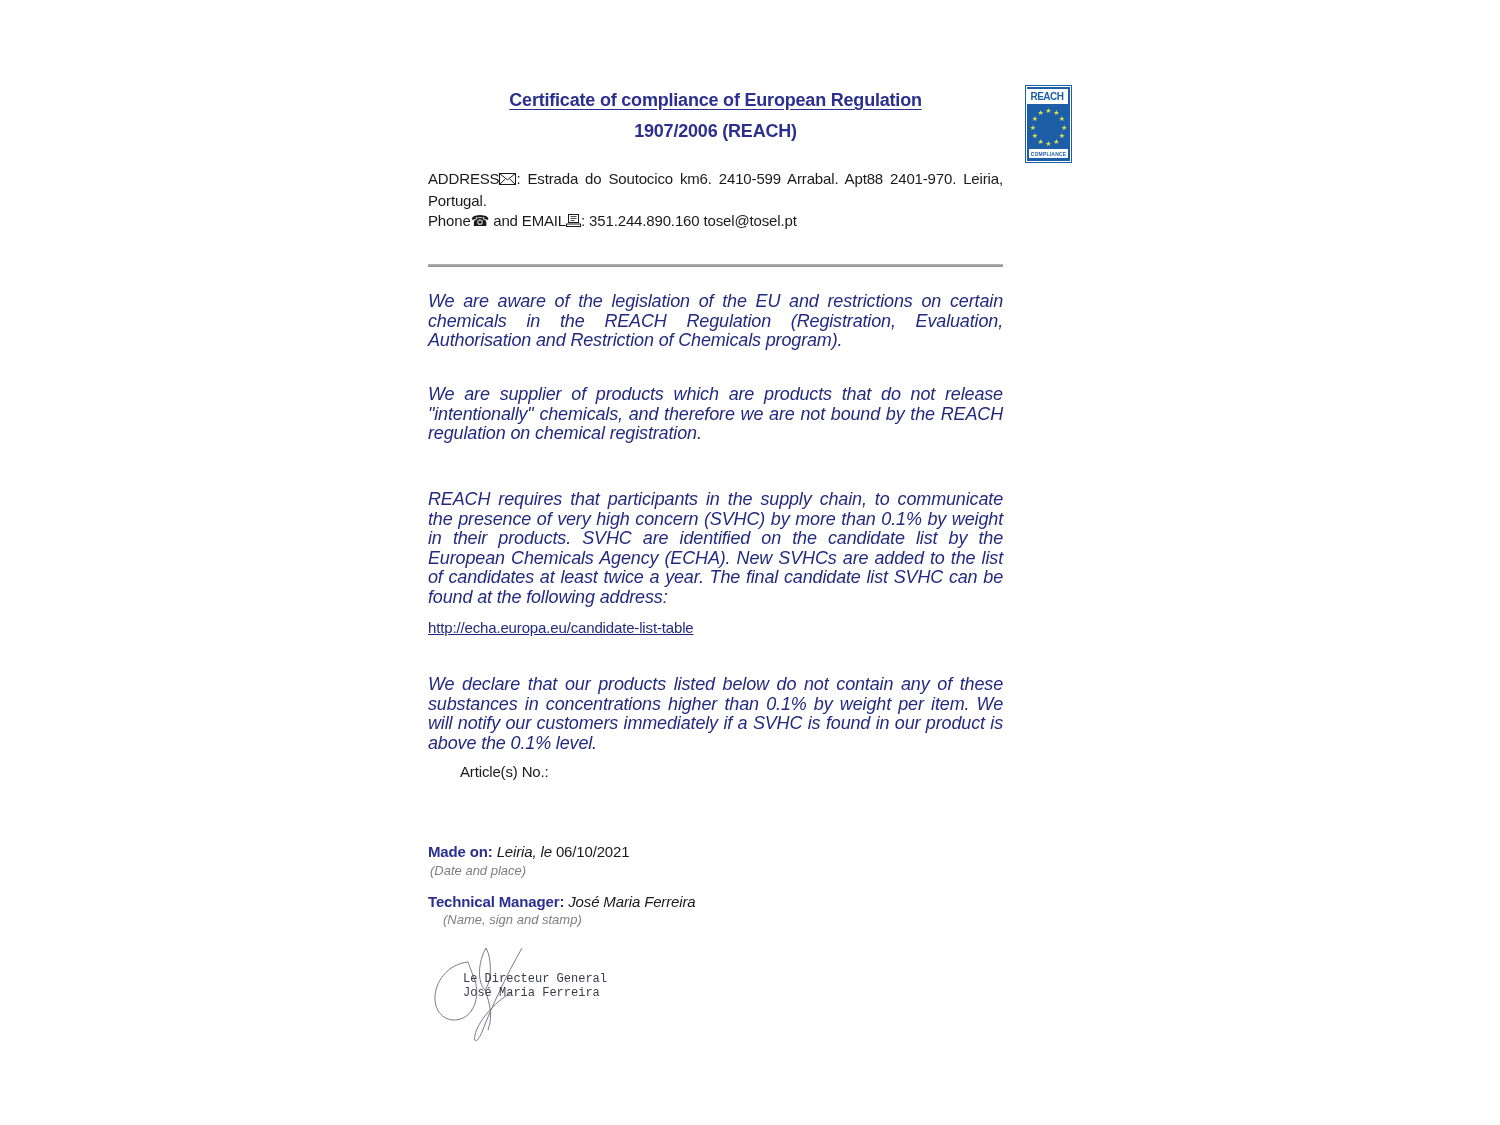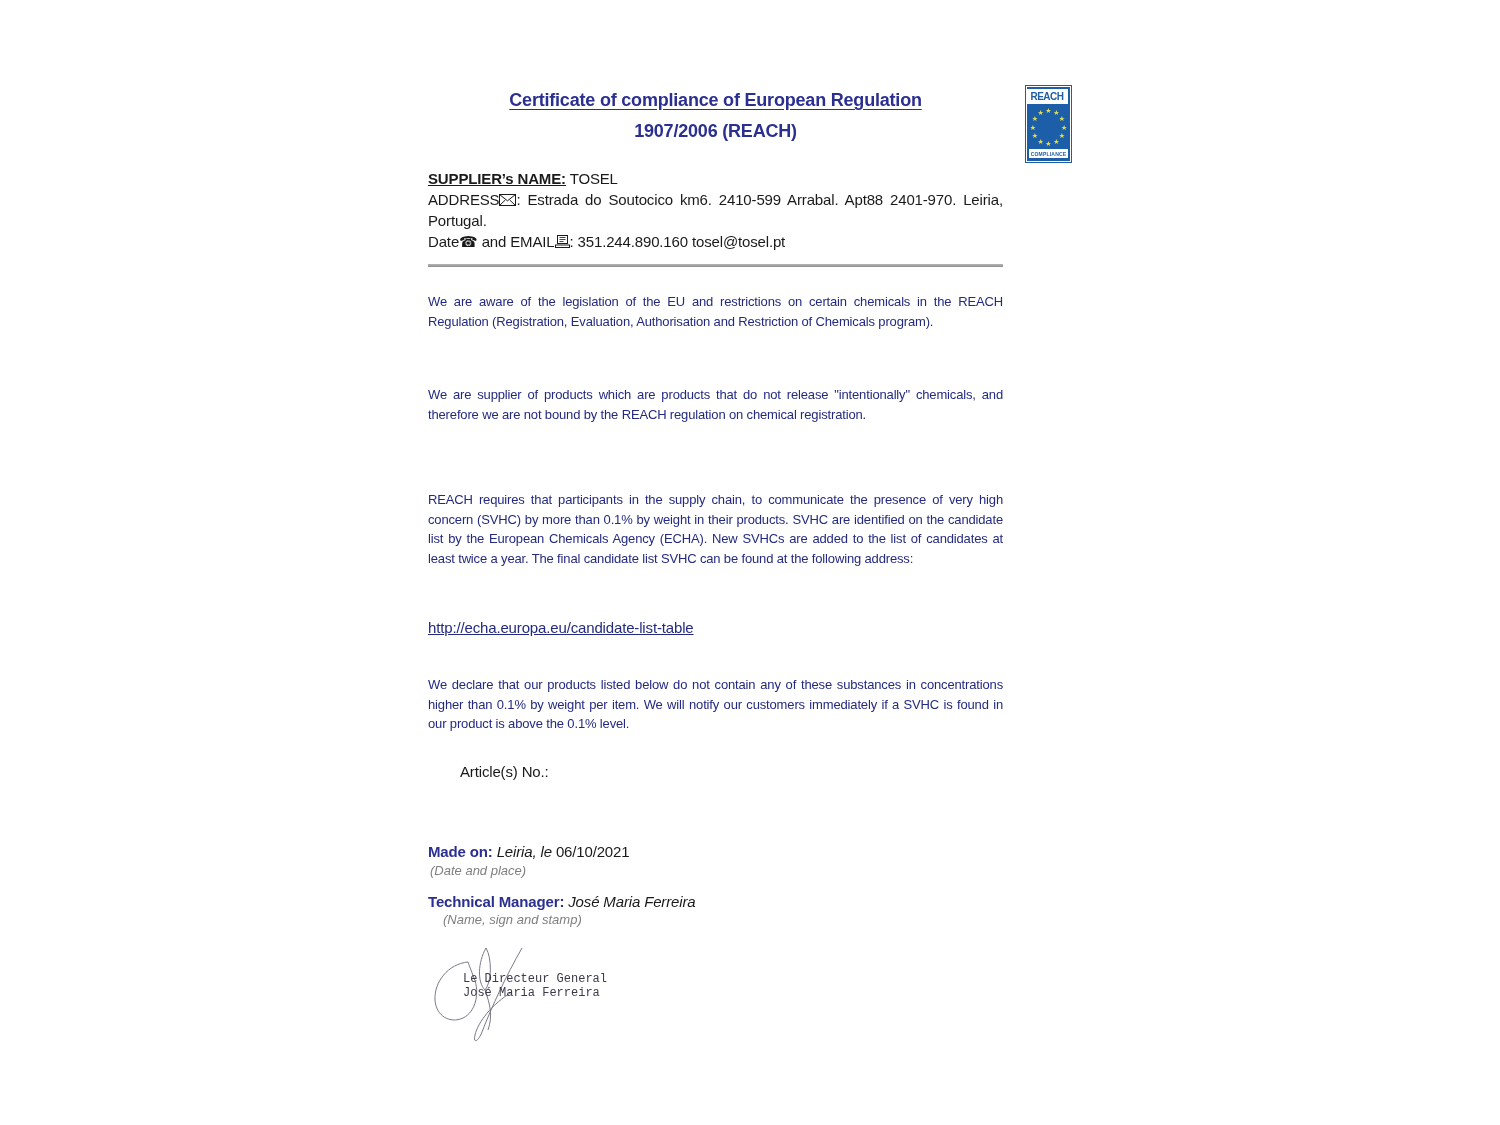--- a/index.html
+++ b/index.html
@@ -39,22 +39,22 @@
   
   .supplier-block{position:absolute;top:84px;left:0;width:100%;
     font-size:15px;line-height:20.5px;letter-spacing:-0.15px;color:var(--text-black);text-align:justify;}
   .supplier-block .lbl{font-weight:bold;text-decoration:underline;}
   .icon-inline{display:inline-block;vertical-align:-1px;}
 
   .rule{position:absolute;top:179px;left:0;width:100%;height:3px;
     background:linear-gradient(#b5b5b5,var(--rule-gray));}
 
   
-  .para{position:absolute;left:0;width:100%;font-size:13px;line-height:19.5px;
-    letter-spacing:-0.15px;color:var(--body-blue);text-align:justify;}
+  .para{position:absolute;left:0;width:100%;font-size:18px;line-height:19.5px;
+    letter-spacing:-0.15px;color:var(--body-blue);text-align:justify;font-style:italic;}
   .p1{top:207px;} .p2{top:300px;} .p3{top:405px;} .p4{top:590px;}
   .link-row{position:absolute;top:534px;left:0;width:100%;text-align:left;}
   .link-row a{color:var(--body-blue);font-size:15px;letter-spacing:-0.15px;text-decoration:underline;cursor:pointer;}
   .article-row{position:absolute;top:678px;left:0;font-size:15px;letter-spacing:-0.15px;color:var(--text-black);margin-left:32px;}
 
   
   .made-on{position:absolute;top:758px;left:0;font-size:15px;letter-spacing:-0.15px;color:var(--text-black);}
   .made-on .lbl, .manager .lbl{font-weight:bold;color:var(--title-blue);}
   .made-on .it, .manager .it{font-style:italic;}
   .caption{position:absolute;left:2px;font-size:13px;font-style:italic;color:var(--caption-gray);letter-spacing:0;}
@@ -74,26 +74,25 @@
 <div class="page">
 
   <div class="content">
 
     <div class="title-block">
       <span class="u">Certificate of compliance of European Regulation</span><br>
       <span>1907/2006 (REACH)</span>
     </div>
 
     <div class="supplier-block">
-      <div><span class="lbl">SUPPLIER’s NAME:</span><span> TOSEL</span></div>
       <div><span>ADDRESS</span><span class="icon-inline"><svg width="17" height="12" viewBox="0 0 17 12">
               <rect x="0.5" y="0.5" width="16" height="11" fill="none" stroke="#1a1a1a" stroke-width="1"></rect>
               <path d="M0.5 0.5 L8.5 6.8 L16.5 0.5 M0.5 11.5 L6.3 6 M16.5 11.5 L10.7 6" fill="none" stroke="#1a1a1a" stroke-width="1"></path>
             </svg></span><span>: Estrada do Soutocico km6. 2410-599 Arrabal. Apt88 2401-970. Leiria, Portugal.</span></div>
-      <div><span>Date</span><span>☎</span><span> and EMAIL</span><span class="icon-inline"><svg width="15" height="13" viewBox="0 0 15 13">
+      <div><span>Phone</span><span>☎</span><span> and EMAIL</span><span class="icon-inline"><svg width="15" height="13" viewBox="0 0 15 13">
               <rect x="2.5" y="0.5" width="10" height="8" fill="none" stroke="#1a1a1a" stroke-width="1"></rect>
               <path d="M4.5 2.5h6 M4.5 4.5h6 M4.5 6.5h4" stroke="#1a1a1a" stroke-width="0.8"></path>
               <rect x="0.5" y="10" width="14" height="2.5" fill="none" stroke="#1a1a1a" stroke-width="1"></rect>
             </svg></span><span>: 351.244.890.160 tosel@tosel.pt</span></div>
     </div>
 
     <div class="rule"></div>
 
     <div class="para p1">We are aware of the legislation of the EU and restrictions on certain chemicals in the REACH Regulation (Registration, Evaluation, Authorisation and Restriction of Chemicals program).</div>
     <div class="para p2">We are supplier of products which are products that do not release "intentionally" chemicals, and therefore we are not bound by the REACH regulation on chemical registration.</div>

